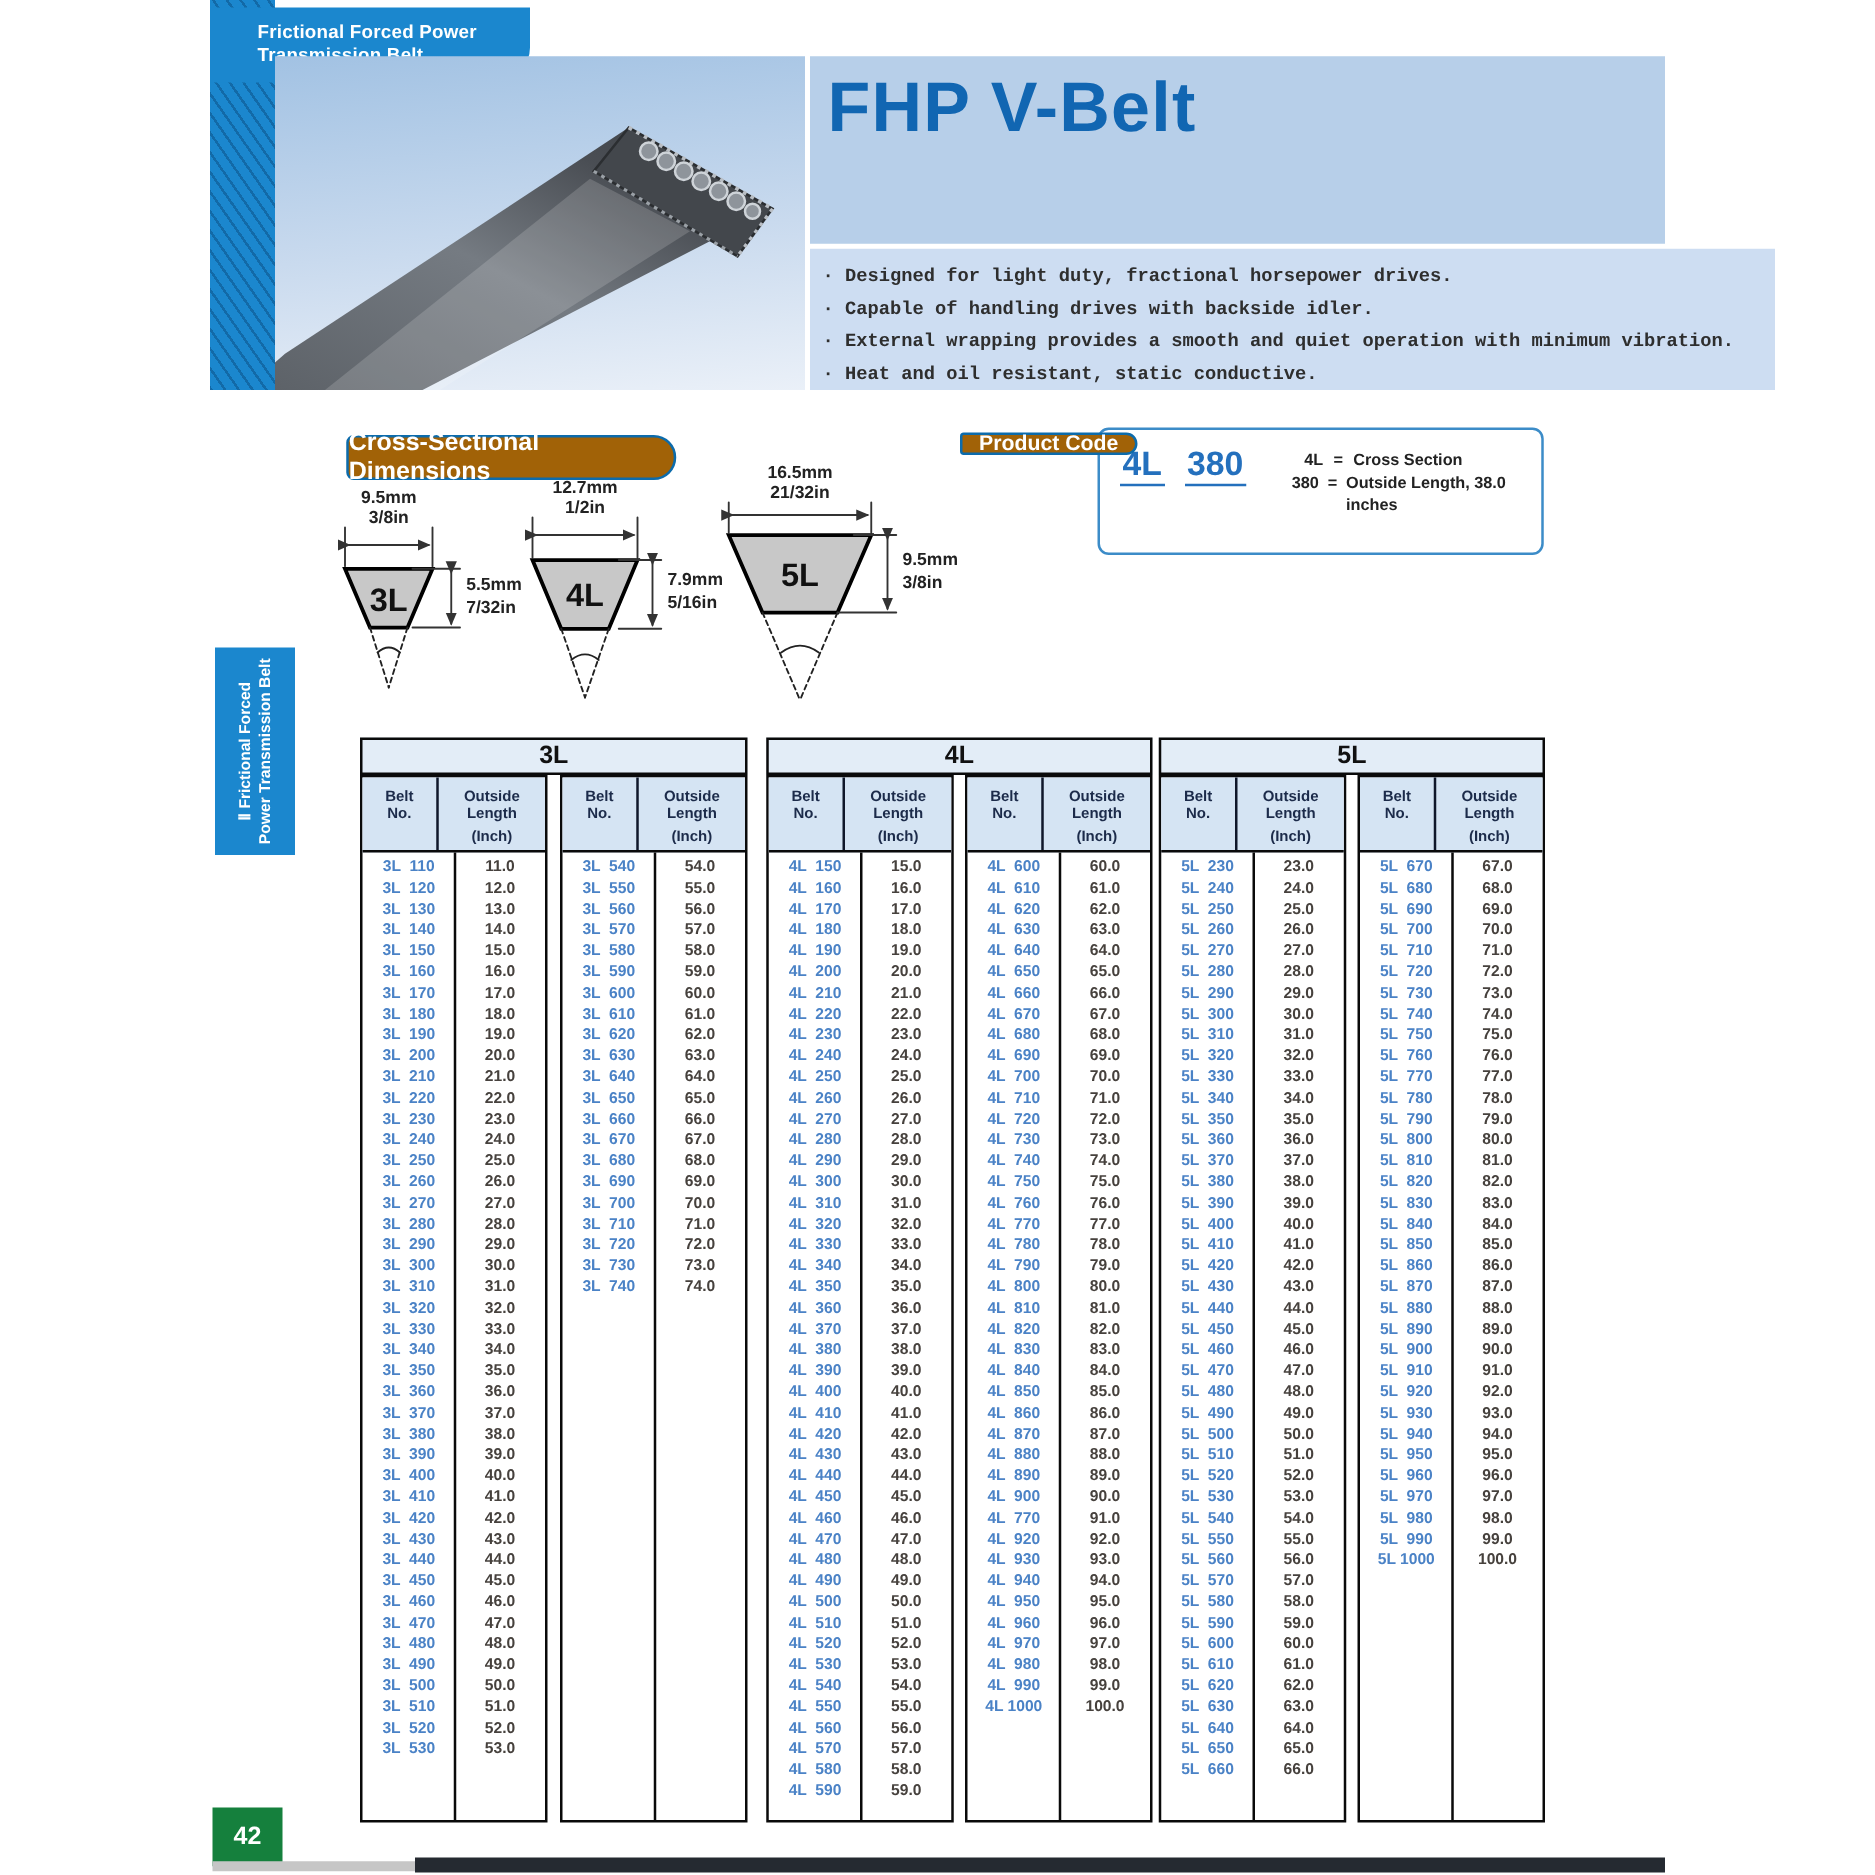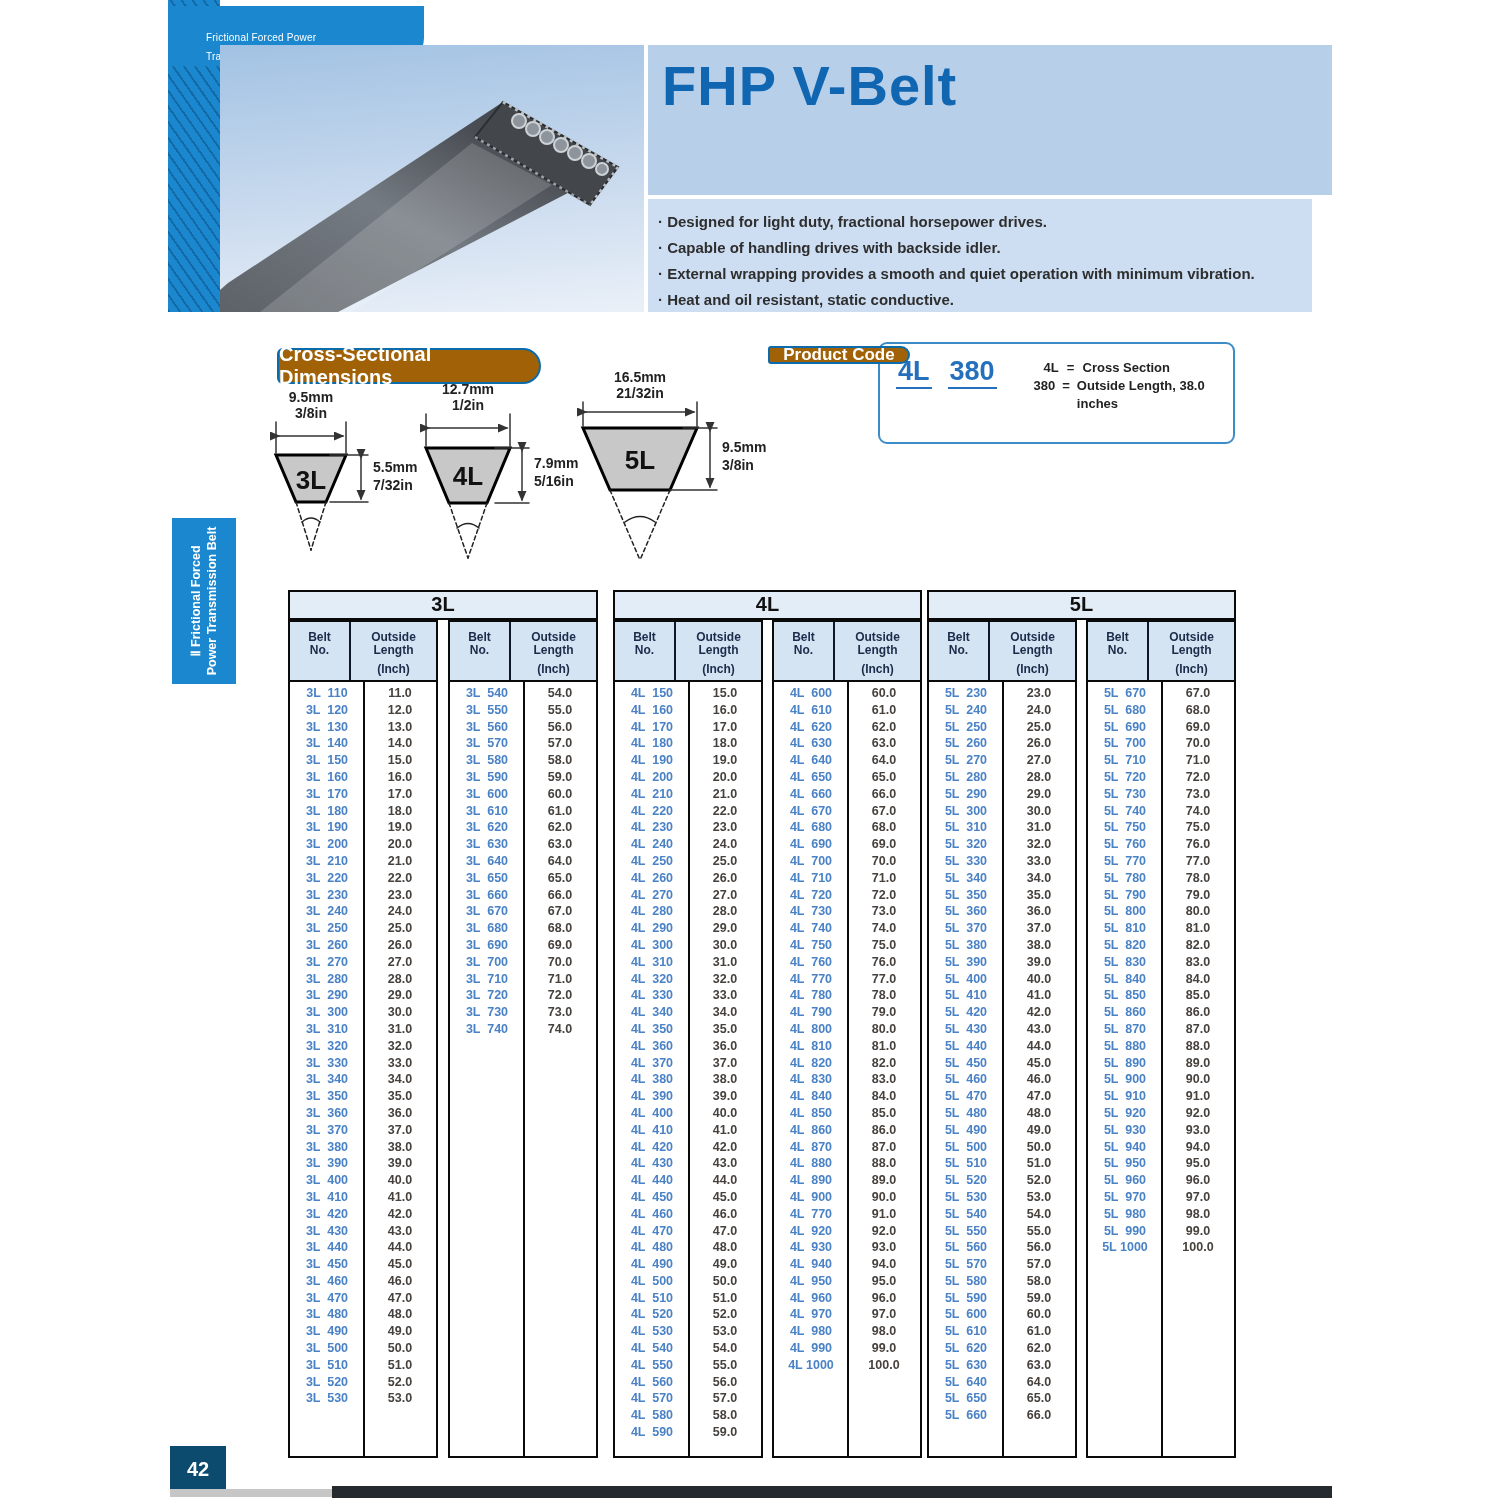--- a/index.html
+++ b/index.html
@@ -10,32 +10,32 @@
   .abs{position:absolute;}
 
   
   .hatchbar{
     left:168px;top:0;width:52px;height:312px;background:#1b87ce;
     background-image:repeating-linear-gradient(55deg, rgba(8,70,120,.45) 0 2px, transparent 2px 9px);
   }
   
   .cornertab{
     left:168px;top:6px;width:256px;height:60px;background:#1b87ce;
-    border-radius:0 0 28px 0;color:#fff;font-weight:normal;font-size:10px;
-    line-height:19px;padding:22px 0 0 38px;box-sizing:border-box;letter-spacing:.2px;
+    border-radius:0 0 28px 0;color:#fff;font-weight:bold;font-size:15px;
+    line-height:19px;padding:10px 0 0 38px;box-sizing:border-box;letter-spacing:.2px;
   }
   
   .photo{
     left:220px;top:45px;width:424px;height:267px;
     background:linear-gradient(175deg,#a2c2e3 0%,#c9daee 55%,#eaf0f8 100%);
   }
   
   .titlepanel{left:648px;top:45px;width:684px;height:150px;background:#b7cfe9;}
   .pagetitle{margin:8px 0 0 14px;font-size:56px;font-weight:bold;color:#1166b2;letter-spacing:1px;}
-  .bulletpanel{left:648px;top:199px;width:664px;height:113px;background:#cdddf2;padding:10px 0 0 10px;box-sizing:border-box;}
+  .bulletpanel{left:648px;top:199px;width:772px;height:113px;background:#cdddf2;padding:10px 0 0 10px;box-sizing:border-box;font-family:Liberation Mono, monospace;}
   .bullet{font-size:15px;font-weight:bold;color:#2e2e2e;line-height:26px;}
   .bullet::before{content:"· ";}
 
   
   .pill{
     background:#a16207;border:2px solid #0c6bab;border-radius:6px 18px 18px 6px;
     color:#fff;font-weight:bold;display:flex;align-items:center;justify-content:center;
     box-sizing:border-box;
   }
   .csd-pill{left:277px;top:348px;width:264px;height:36px;font-size:20px;}
@@ -90,21 +90,21 @@
   .chead .hc2{flex:1;}
   .chead .unit{margin-top:6px;}
   .vline{position:absolute;left:73px;top:60px;bottom:0;width:2px;background:#0a0a0a;}
   .tbody{position:absolute;left:0;right:0;top:63px;}
   .trow{display:flex;height:16.8px;font-size:12.5px;font-weight:bold;line-height:16.8px;}
   .trow .c1{width:74px;text-align:center;color:#4a82c6;white-space:pre;}
   .trow .c2{flex:1;text-align:center;color:#46413d;}
 
   
   .pagenum{
-    left:170px;top:1446px;width:56px;height:47px;background:#0c4a6e;color:#fff;
+    left:170px;top:1446px;width:56px;height:47px;background:#15803d;color:#fff;
     font-size:20px;font-weight:bold;display:flex;align-items:center;justify-content:center;
   }
   .footgray{left:170px;top:1489px;width:162px;height:8px;background:#c6c6c6;}
   .footdark{left:332px;top:1486px;width:1000px;height:12px;background:#252a31;}
 </style>
 </head>
 <body>
 
 <div class="abs hatchbar"></div>
 

